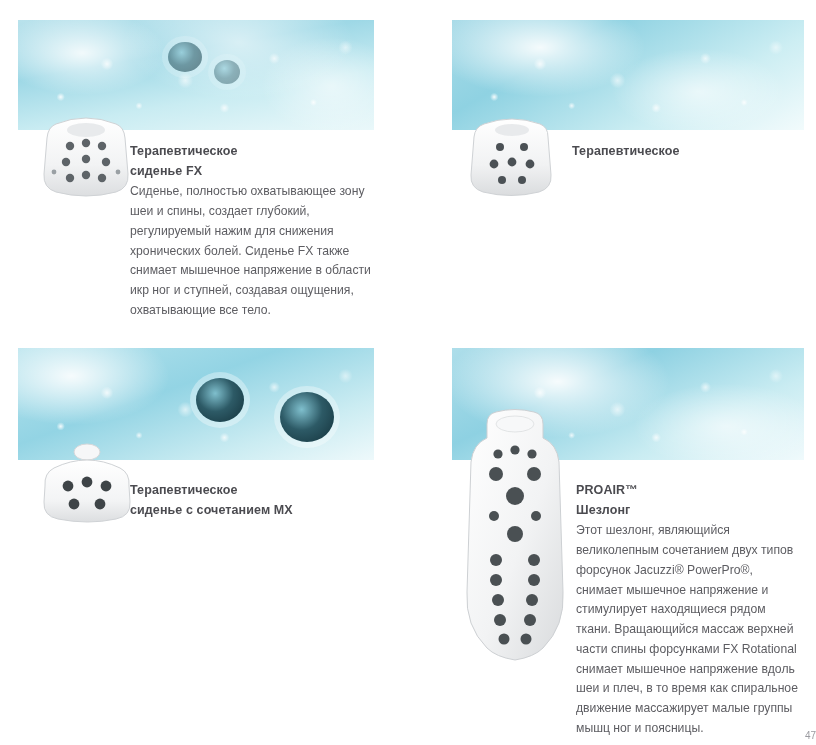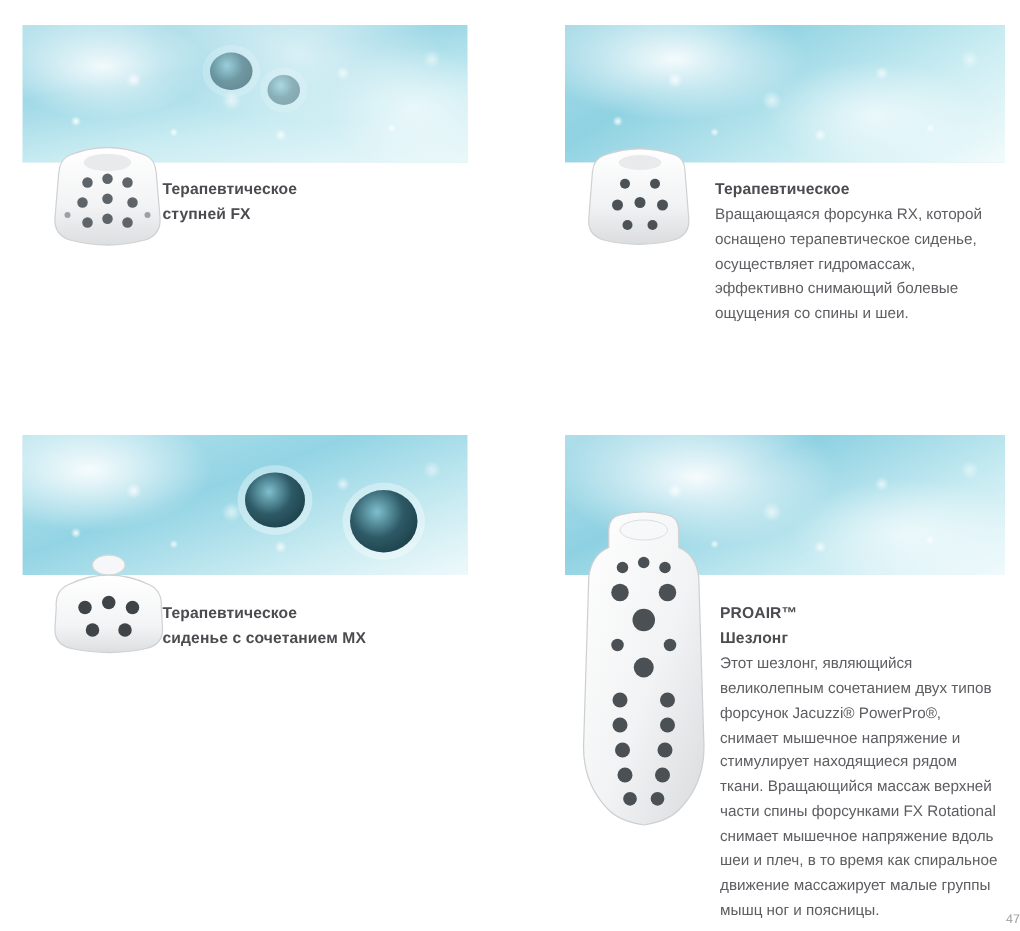--- a/index.html
+++ b/index.html
@@ -127,21 +127,22 @@
         </g>
         <g fill="#9aa0a4">
           <circle cx="18" cy="62" r="2.4"></circle>
             <circle cx="82" cy="62" r="2.4"></circle>
         </g>
       </svg>
     </div>
 
     <div style="position:absolute; left:112px; top:122px; width:244px;">
       <div class="title">Терапевтическое</div>
-      <div class="title">ступней FX</div>
+      <div class="title">сиденье FX</div>
+      <p class="body-text">Сиденье, полностью охватывающее зону шеи и спины, создает глубокий, регулируемый нажим для снижения хронических болей. Сиденье FX также снимает мышечное напряжение в области икр ног и ступней, создавая ощущения, охватывающие все тело.</p>
     </div>
   </div>
 
   <div class="panel" style="left:452px; top:20px; width:352px; height:260px;">
 
     <div class="photo" style="position:absolute; left:0; top:0; width:352px; height:110px;">
       <div class="water" style="background:
           radial-gradient(ellipse 150px 70px at 25% 25%, rgba(255,255,255,0.9), rgba(255,255,255,0) 70%),
           radial-gradient(ellipse 120px 60px at 70% 65%, rgba(255,255,255,0.6), rgba(255,255,255,0) 72%),
           linear-gradient(150deg, #a9dbe8 0%, #8fd2e2 30%, #cdeef3 70%, #f2fbfc 100%);"></div>
@@ -166,21 +167,20 @@
             <circle cx="48" cy="50" r="4.4"></circle>
             <circle cx="66" cy="52" r="4.4"></circle>
           <circle cx="38" cy="68" r="4"></circle>
             <circle cx="58" cy="68" r="4"></circle>
         </g>
       </svg>
     </div>
 
     <div style="position:absolute; left:120px; top:122px; width:230px;">
       <div class="title">Терапевтическое</div>
-      <p class="body-text">Вращающаяся  форсунка RX, которой оснащено терапевтическое сиденье, осуществляет гидромассаж, эффективно снимающий болевые ощущения со спины и шеи.</p>
     </div>
   </div>
 
   <div class="panel" style="left:18px; top:348px; width:370px; height:290px;">
 
     <div class="photo" style="position:absolute; left:0; top:0; width:356px; height:112px;">
       <div class="water" style="background:
           radial-gradient(ellipse 140px 70px at 15% 25%, rgba(255,255,255,0.9), rgba(255,255,255,0) 70%),
           linear-gradient(160deg, #b6e3ed 0%, #93d4e4 40%, #cbecf2 75%, #eef9fb 100%);"></div>
       <div class="bubbles"></div>

